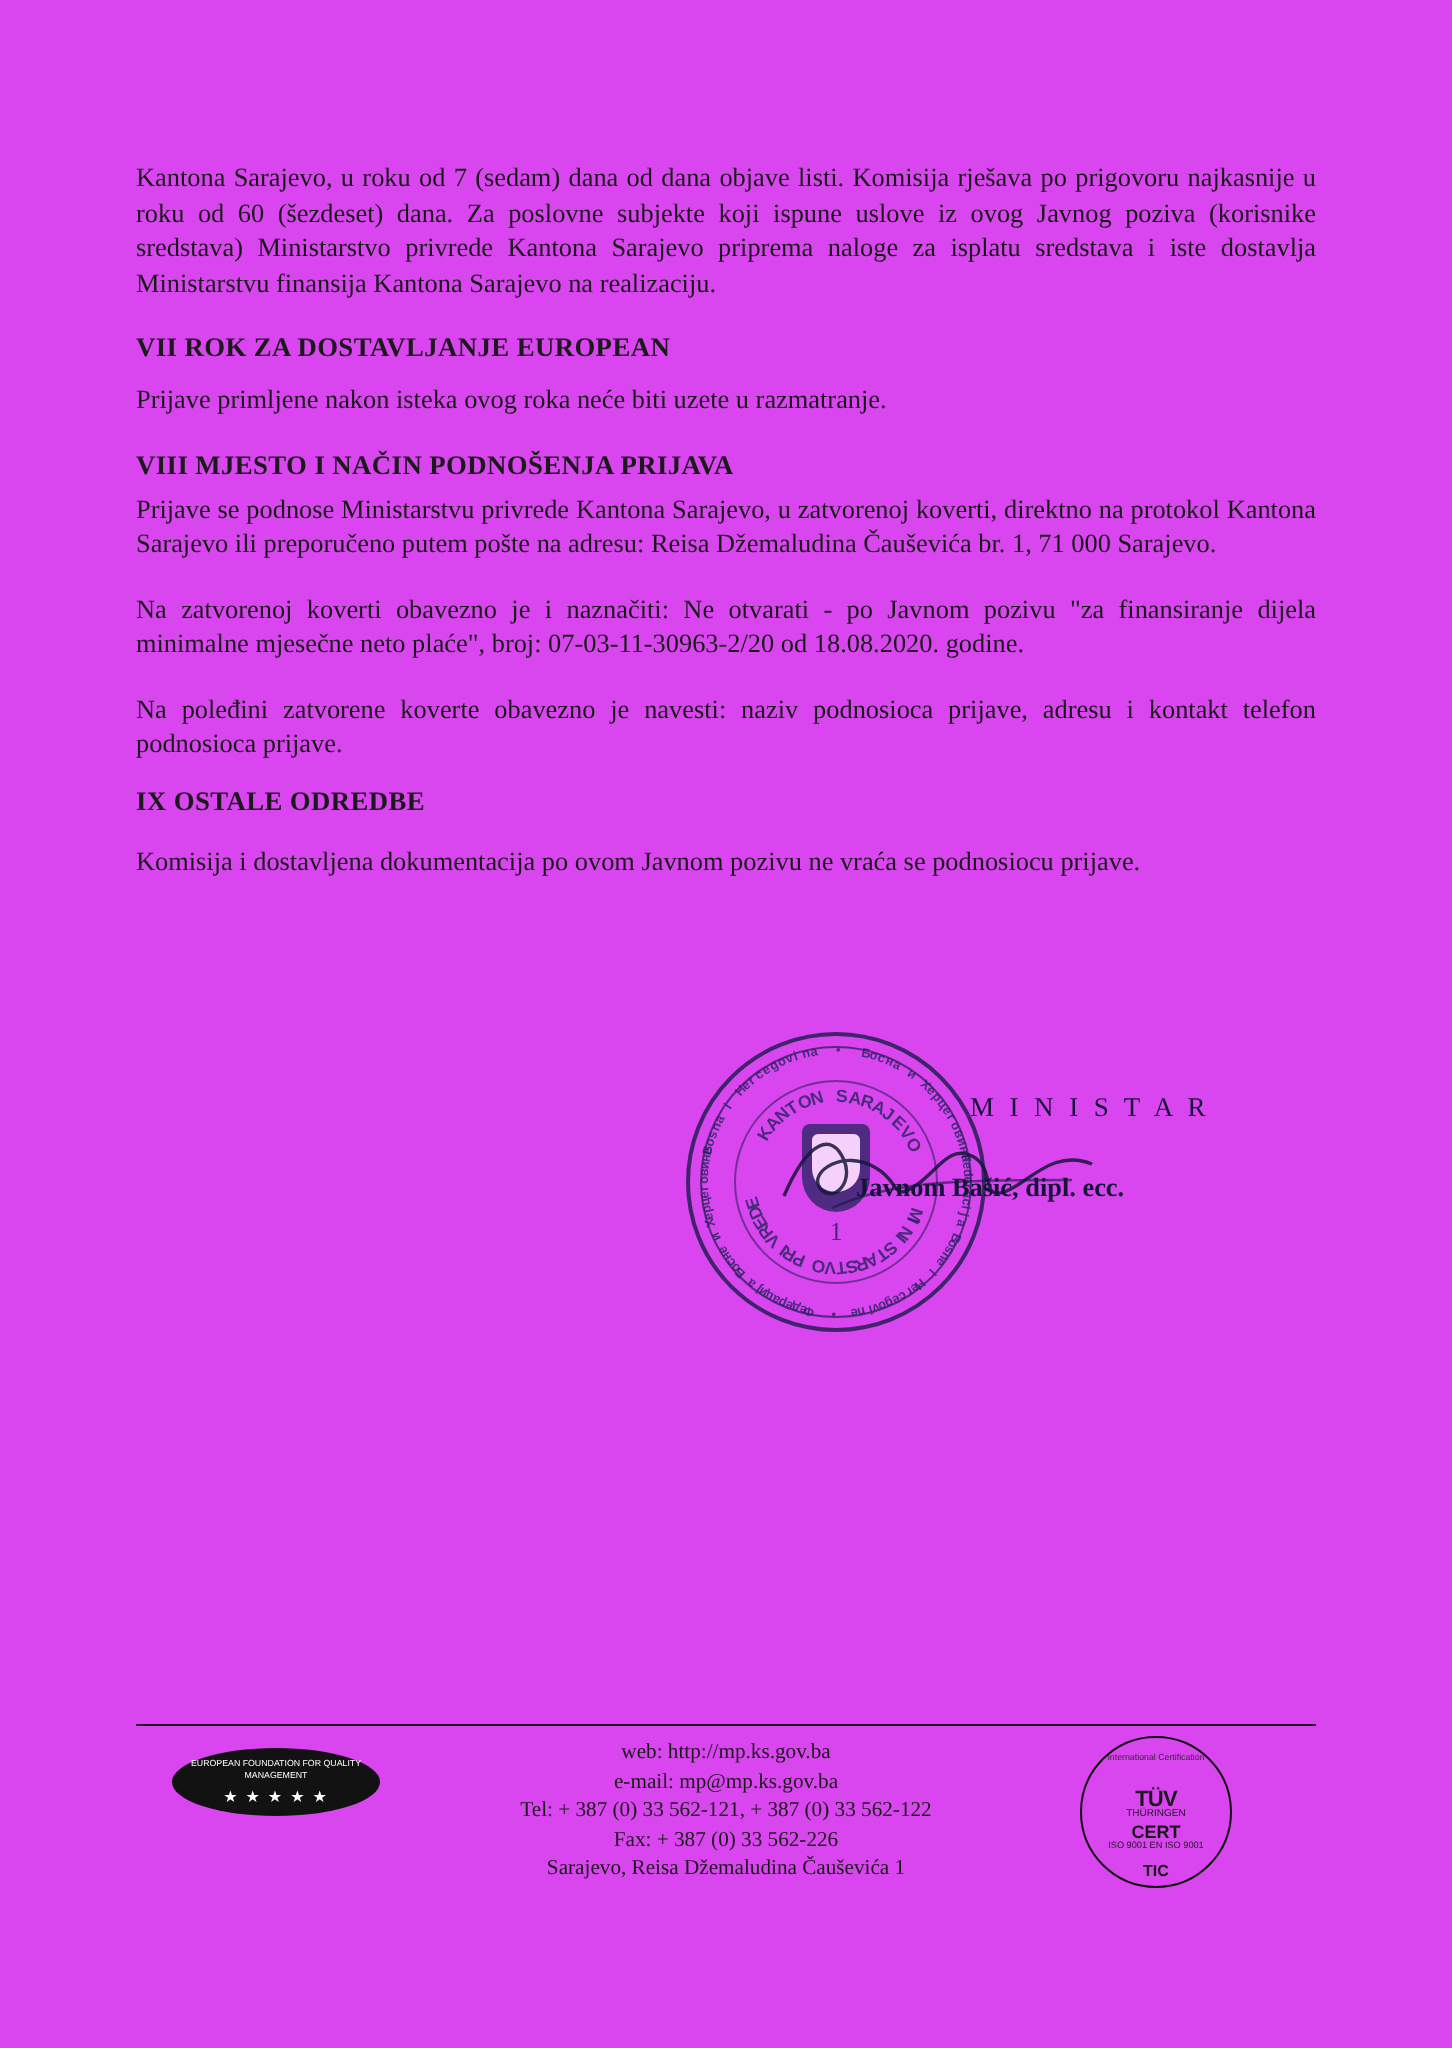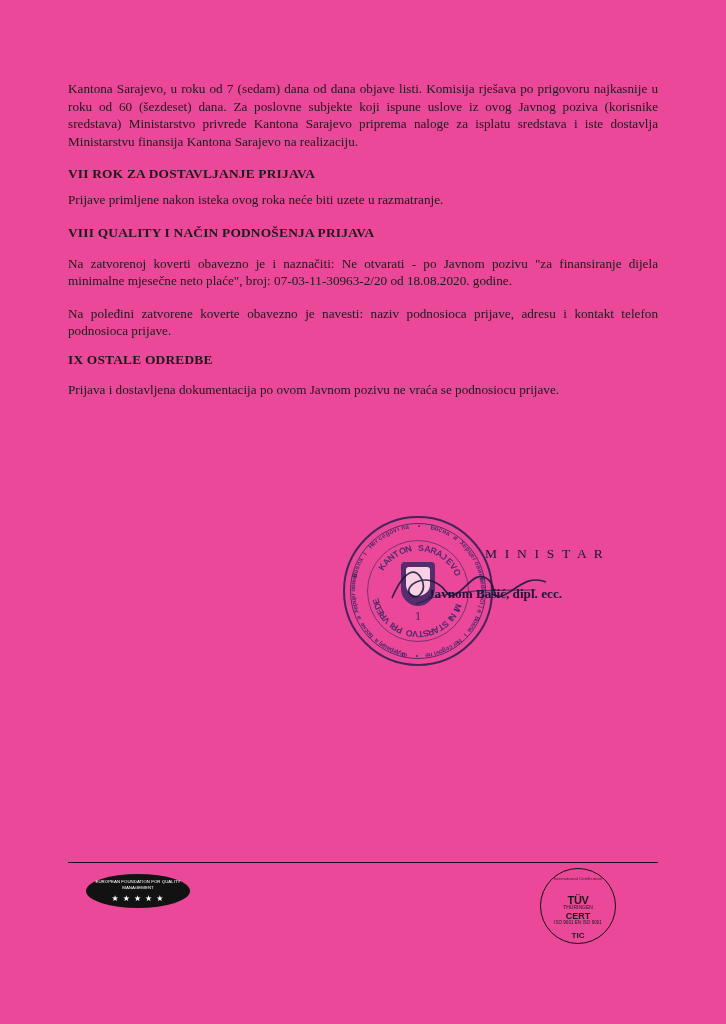--- a/index.html
+++ b/index.html
@@ -11,21 +11,21 @@
     width: 726px;
     height: 1024px;
     position: relative;
     font-family: "Liberation Serif", serif;
     color: #1a1a1a;
     overflow: hidden;
   }
   .page {
     position: absolute;
     inset: 0;
-    background: #ec4899;
+    background: #d946ef;
   }
   .content {
     position: absolute;
     left: 68px;
     top: 80px;
     width: 590px;
   }
   p {
     margin: 0 0 6px 0;
     font-size: 13.2px;
@@ -283,33 +283,34 @@
 <body>
 
 <div class="page">
 
   <div class="content">
 
     <div class="para-block">
       <p>Kantona Sarajevo, u roku od 7 (sedam) dana od dana objave listi. Komisija rješava po prigovoru najkasnije u roku od 60 (šezdeset) dana. Za poslovne subjekte koji ispune uslove iz ovog Javnog poziva (korisnike sredstava) Ministarstvo privrede Kantona Sarajevo priprema naloge za isplatu sredstava i iste dostavlja Ministarstvu finansija Kantona Sarajevo na realizaciju.</p>
     </div>
 
-    <h2>VII ROK ZA DOSTAVLJANJE PRIJAVA</h2>
+    <h2>VII ROK ZA DOSTAVLJANJE EUROPEAN</h2>
     <div class="gap-sm"></div>
     <p>Prijave primljene nakon isteka ovog roka neće biti uzete u razmatranje.</p>
 
-    <h2>VIII QUALITY I NAČIN PODNOŠENJA PRIJAVA</h2>
+    <h2>VIII MJESTO I NAČIN PODNOŠENJA PRIJAVA</h2>
+    <p>Prijave se podnose Ministarstvu privrede Kantona Sarajevo, u zatvorenoj koverti, direktno na protokol Kantona Sarajevo ili preporučeno putem pošte na adresu: Reisa Džemaludina Čauševića br. 1, 71 000 Sarajevo.</p>
     <div class="gap-md"></div>
     <p>Na zatvorenoj koverti obavezno je i naznačiti: Ne otvarati - po Javnom pozivu "za finansiranje dijela minimalne mjesečne neto plaće", broj: 07-03-11-30963-2/20 od  18.08.2020. godine.</p>
     <div class="gap-md"></div>
     <p>Na poleđini zatvorene koverte obavezno je navesti: naziv podnosioca prijave, adresu i kontakt telefon podnosioca prijave.</p>
 
     <h2 class="tight">IX OSTALE ODREDBE</h2>
     <div class="gap-md"></div>
-    <p>Prijava i dostavljena dokumentacija po ovom Javnom pozivu ne vraća se podnosiocu prijave.</p>
+    <p>Komisija i dostavljena dokumentacija po ovom Javnom pozivu ne vraća se podnosiocu prijave.</p>
 
   </div>
 
   <div class="sig-area">
 
     <div class="stamp">
       <div class="ring"></div>
       <div class="ring2"></div>
       <div class="ring3"></div>
       <div class="circ-text" id="stamp-outer-text">
@@ -475,20 +476,27 @@
   </div>
 
   <div class="footer-rule"></div>
 
   <div class="logo-left">
     <div class="oval"></div>
     <div class="ltop">EUROPEAN FOUNDATION FOR QUALITY MANAGEMENT</div>
     <div class="stars">★ ★ ★ ★ ★</div>
   </div>
 
+  <div class="footer">
+    <div>web: http://mp.ks.gov.ba</div>
+    <div>e-mail: mp@mp.ks.gov.ba</div>
+    <div>Tel: + 387 (0) 33 562-121, + 387 (0) 33 562-122</div>
+    <div>Fax: + 387 (0) 33 562-226</div>
+    <div>Sarajevo, Reisa Džemaludina Čauševića 1</div>
+  </div>
 
   <div class="logo-right">
     <div class="circ"></div>
     <div class="arc">International Certification</div>
     <div class="tuv">TÜV</div>
     <div class="th">THÜRINGEN</div>
     <div class="cert">CERT</div>
     <div class="iso">ISO 9001
 EN ISO 9001</div>
     <div class="tic">TIC</div>

